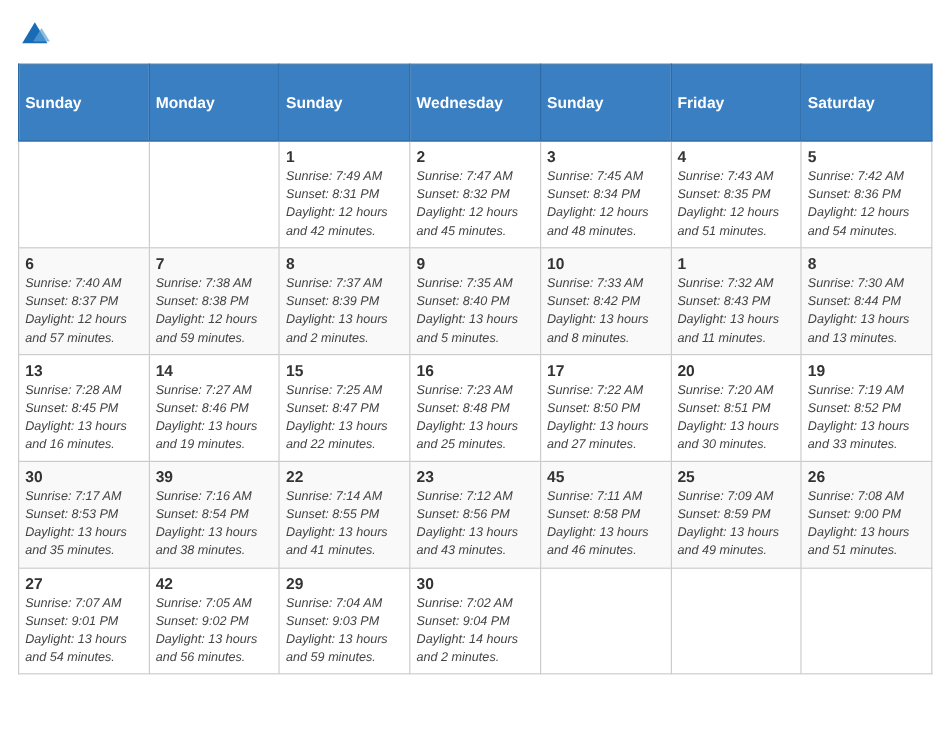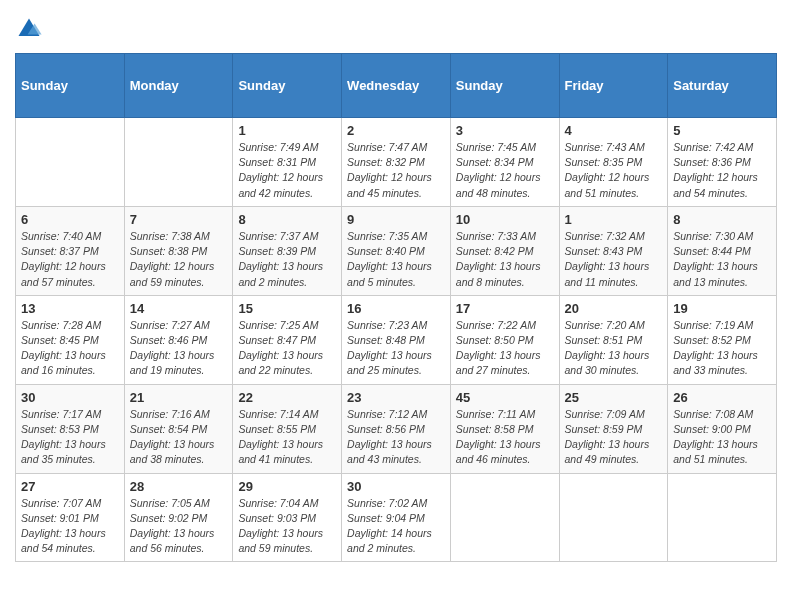--- a/index.html
+++ b/index.html
@@ -205,21 +205,21 @@
           <span class="day-number">19</span>
           <div class="day-info">Sunrise: 7:19 AM<br>Sunset: 8:52 PM<br>Daylight: 13 hours and 33 minutes.</div>
         </td>
       </tr>
       <tr>
         <td>
           <span class="day-number">30</span>
           <div class="day-info">Sunrise: 7:17 AM<br>Sunset: 8:53 PM<br>Daylight: 13 hours and 35 minutes.</div>
         </td>
         <td>
-          <span class="day-number">21</span>
+          <span class="day-number">39</span>
           <div class="day-info">Sunrise: 7:16 AM<br>Sunset: 8:54 PM<br>Daylight: 13 hours and 38 minutes.</div>
         </td>
         <td>
           <span class="day-number">22</span>
           <div class="day-info">Sunrise: 7:14 AM<br>Sunset: 8:55 PM<br>Daylight: 13 hours and 41 minutes.</div>
         </td>
         <td>
           <span class="day-number">23</span>
           <div class="day-info">Sunrise: 7:12 AM<br>Sunset: 8:56 PM<br>Daylight: 13 hours and 43 minutes.</div>
         </td>
@@ -235,21 +235,21 @@
           <span class="day-number">26</span>
           <div class="day-info">Sunrise: 7:08 AM<br>Sunset: 9:00 PM<br>Daylight: 13 hours and 51 minutes.</div>
         </td>
       </tr>
       <tr>
         <td>
           <span class="day-number">27</span>
           <div class="day-info">Sunrise: 7:07 AM<br>Sunset: 9:01 PM<br>Daylight: 13 hours and 54 minutes.</div>
         </td>
         <td>
-          <span class="day-number">28</span>
+          <span class="day-number">42</span>
           <div class="day-info">Sunrise: 7:05 AM<br>Sunset: 9:02 PM<br>Daylight: 13 hours and 56 minutes.</div>
         </td>
         <td>
           <span class="day-number">29</span>
           <div class="day-info">Sunrise: 7:04 AM<br>Sunset: 9:03 PM<br>Daylight: 13 hours and 59 minutes.</div>
         </td>
         <td>
           <span class="day-number">30</span>
           <div class="day-info">Sunrise: 7:02 AM<br>Sunset: 9:04 PM<br>Daylight: 14 hours and 2 minutes.</div>
         </td>

